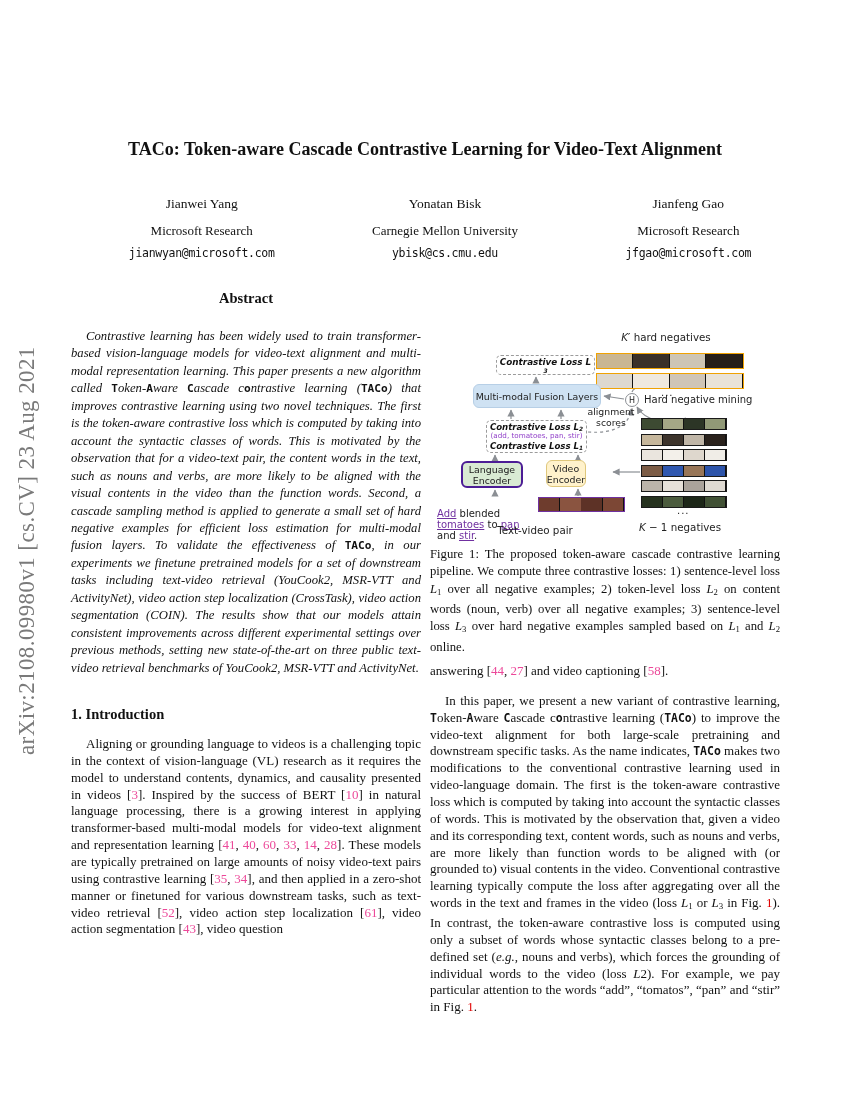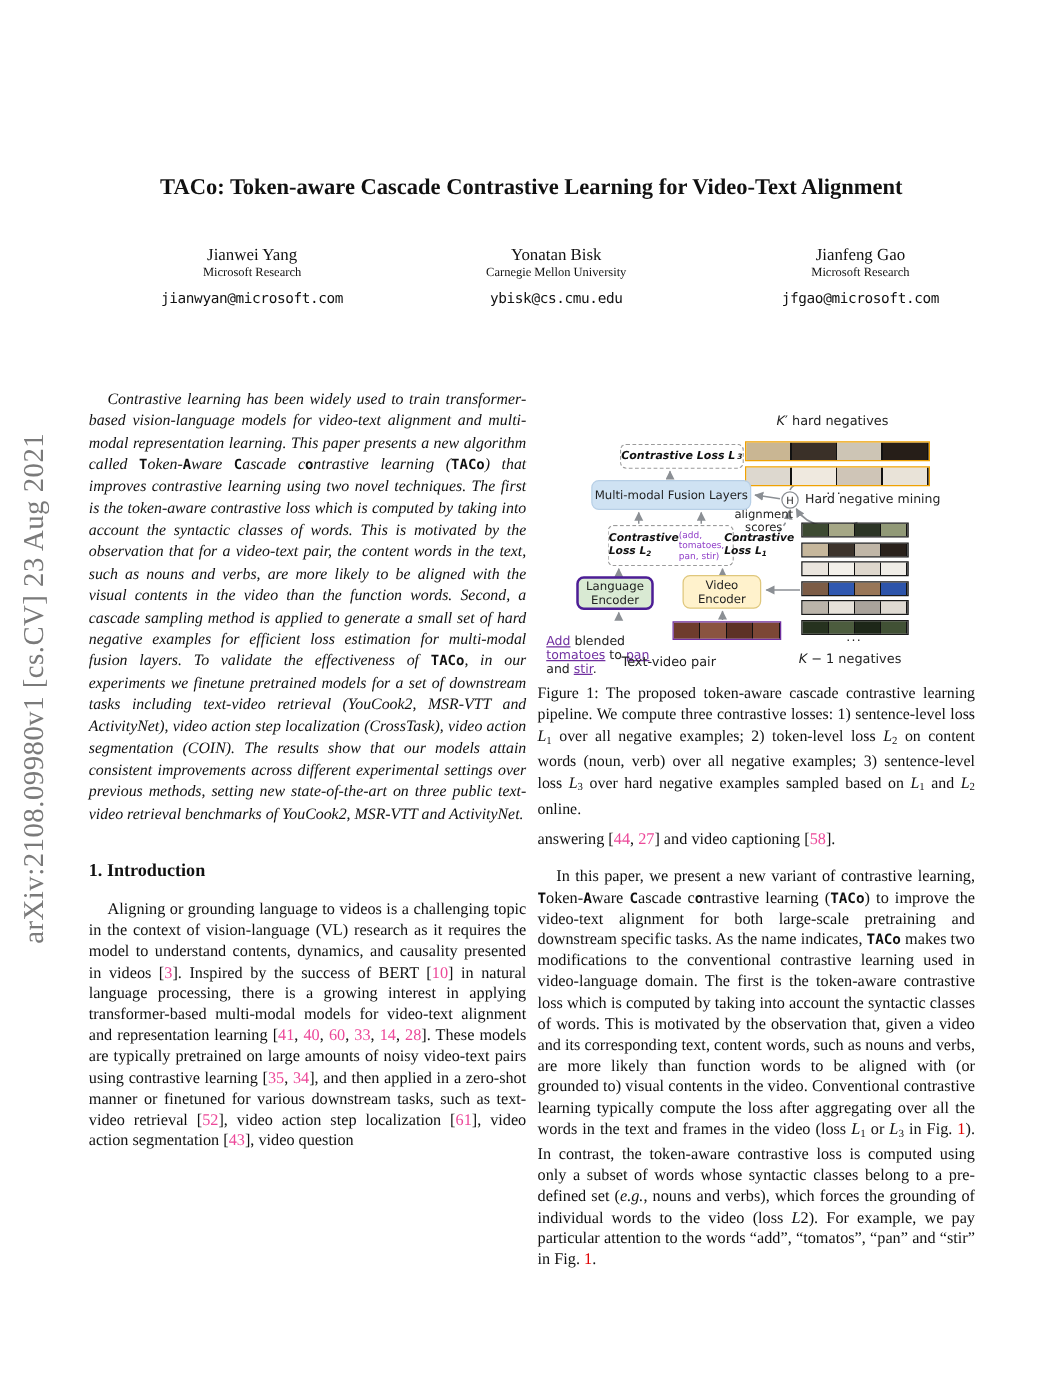--- a/index.html
+++ b/index.html
@@ -18,21 +18,21 @@
   .title {
     position:absolute; left:60px; right:60px; top:139px;
     text-align:center; font-size:18px; font-weight:bold;
   }
   .authors {
     position:absolute; left:100px; right:60px; top:196px;
     display:flex; justify-content:center; gap:40px;
   }
   .author { width:220px; text-align:center; }
   .author .name { font-size:13.5px; }
-  .author .affil { font-size:10px; margin-top:1px; }
+  .author .affil { font-size:13px; margin-top:11px; }
   .author .email { font-size:11.5px; margin-top:7px; font-family:"DejaVu Sans Mono", monospace; letter-spacing:-0.3px; }
 
   .col { position:absolute; width:350px; top:290px; }
   .col-left  { left:71px; }
   .col-right { left:430px; top:288px; }
 
   h3.abs-head { text-align:center; font-size:14.5px; font-weight:bold; }
   .abstract-body {
     margin-top:21px; font-style:italic; font-size:12.7px; line-height:17.45px;
     text-align:justify; text-indent:15px;
@@ -54,34 +54,34 @@
   .fig .lab { position:absolute; color:#222; }
   .fig-hn-label { left:160px; top:3px; width:152px; text-align:center; font-size:10.3px; }
   .fig-mining   { left:214px; top:66px; width:130px; font-size:10px; }
   .fig-align    { left:149px; top:78px; width:64px; text-align:center; font-size:9.3px; line-height:11px; }
   .fig-tvpair   { left:35px;  top:196px; width:140px; text-align:center; font-size:10.3px; }
   .fig-k1       { left:188px; top:193px; width:124px; text-align:center; font-size:10.3px; }
   .fig-dots     { font-size:10px; color:#333; letter-spacing:1px; }
 
   .fig .dashedbox {
     position:absolute; border:1.3px dashed #9b9b9b; border-radius:5px; background:#fff;
-    display:flex; flex-direction:row; align-items:center; justify-content:space-between;
+    display:flex; flex-direction:column; align-items:center; justify-content:center;
   }
   .fig-l3 { left:66px; top:27px; width:99px; height:20px; font-size:8.8px; font-weight:bold; font-style:italic; }
   .fig-l2l1 { left:56px; top:92px; width:101px; height:33px; border-radius:9px; font-size:8.6px; }
   .fig-l2l1 .bi { font-weight:bold; font-style:italic; }
   .fig-l2l1 .words { color:#9140c9; font-size:7.2px; line-height:8.5px; }
 
   .fig .solidbox {
     position:absolute; border-radius:6px; display:flex; align-items:center; justify-content:center;
     text-align:center; color:#222;
   }
   .fig-fusion { left:43px; top:56px; width:128px; height:24px; background:#cfe2f3; border:1px solid #b7cfe6; font-size:9.4px; }
   .fig-lang   { left:31px; top:133px; width:62px; height:27px; background:#d9ead3; border:2px solid #4c1d95; font-size:9.4px; line-height:11px; }
-  .fig-video  { left:116px; top:132px; width:63px; height:27px; background:#fff2cc; border:1px solid #dfc77c; font-size:9.4px; line-height:11px; }
+  .fig-video  { left:116px; top:132px; width:40px; height:27px; background:#fff2cc; border:1px solid #dfc77c; font-size:9.4px; line-height:11px; }
 
   .strip { position:absolute; height:15px; border:1.6px solid #1a1a1a; }
   .strip.orange { border-color:#f0a202; height:16px; }
   .strip.purple { border-color:#7030a0; }
 
   .fig-sentence { left:7px; top:180px; width:100px; font-size:10px; line-height:11px; color:#222; }
 
   .fig svg.arrows { position:absolute; left:0; top:0; }
 
   .figcaption { margin-top:5px; font-size:12.7px; line-height:17.3px; text-align:justify; }
@@ -107,20 +107,21 @@
       <div class="email">ybisk@cs.cmu.edu</div>
     </div>
     <div class="author">
       <div class="name">Jianfeng Gao</div>
       <div class="affil">Microsoft Research</div>
       <div class="email">jfgao@microsoft.com</div>
     </div>
   </div>
 
   <div class="col col-left">
+    <h3 class="abs-head">Abstract</h3>
     <p class="abstract-body"><span>Contrastive learning has been widely used to train transformer-based vision-language models for video-text alignment and multi-modal representation learning. This paper presents a new algorithm called </span><span class="seg-taco">T</span><span>oken-</span><span class="seg-taco">A</span><span>ware </span><span class="seg-taco">C</span><span>ascade c</span><span class="seg-taco">o</span><span>ntrastive learning (</span><span class="seg-taco">TACo</span><span>) that improves contrastive learning using two novel techniques. The first is the token-aware contrastive loss which is computed by taking into account the syntactic classes of words. This is motivated by the observation that for a video-text pair, the content words in the text, such as nouns and verbs, are more likely to be aligned with the visual contents in the video than the function words. Second, a cascade sampling method is applied to generate a small set of hard negative examples for efficient loss estimation for multi-modal fusion layers. To validate the effectiveness of </span><span class="seg-taco">TACo</span><span>, in our experiments we finetune pretrained models for a set of downstream tasks including text-video retrieval (YouCook2, MSR-VTT and ActivityNet), video action step localization (CrossTask), video action segmentation (COIN). The results show that our models attain consistent improvements across different experimental settings over previous methods, setting new state-of-the-art on three public text-video retrieval benchmarks of YouCook2, MSR-VTT and ActivityNet.</span></p>
 
     <h3 class="sec-head">1. Introduction</h3>
     <p class="body"><span>Aligning or grounding language to videos is a challenging topic in the context of vision-language (VL) research as it requires the model to understand contents, dynamics, and causality presented in videos [</span><span class="seg-cite">3</span><span>]. Inspired by the success of BERT [</span><span class="seg-cite">10</span><span>] in natural language processing, there is a growing interest in applying transformer-based multi-modal models for video-text alignment and representation learning [</span><span class="seg-cite">41</span><span>, </span><span class="seg-cite">40</span><span>, </span><span class="seg-cite">60</span><span>, </span><span class="seg-cite">33</span><span>, </span><span class="seg-cite">14</span><span>, </span><span class="seg-cite">28</span><span>]. These models are typically pretrained on large amounts of noisy video-text pairs using contrastive learning [</span><span class="seg-cite">35</span><span>, </span><span class="seg-cite">34</span><span>], and then applied in a zero-shot manner or finetuned for various downstream tasks, such as text-video retrieval [</span><span class="seg-cite">52</span><span>], video action step localization [</span><span class="seg-cite">61</span><span>], video action segmentation [</span><span class="seg-cite">43</span><span>], video question</span></p>
   </div>
 
   <div class="col col-right">
 
     <div class="fig">
 

